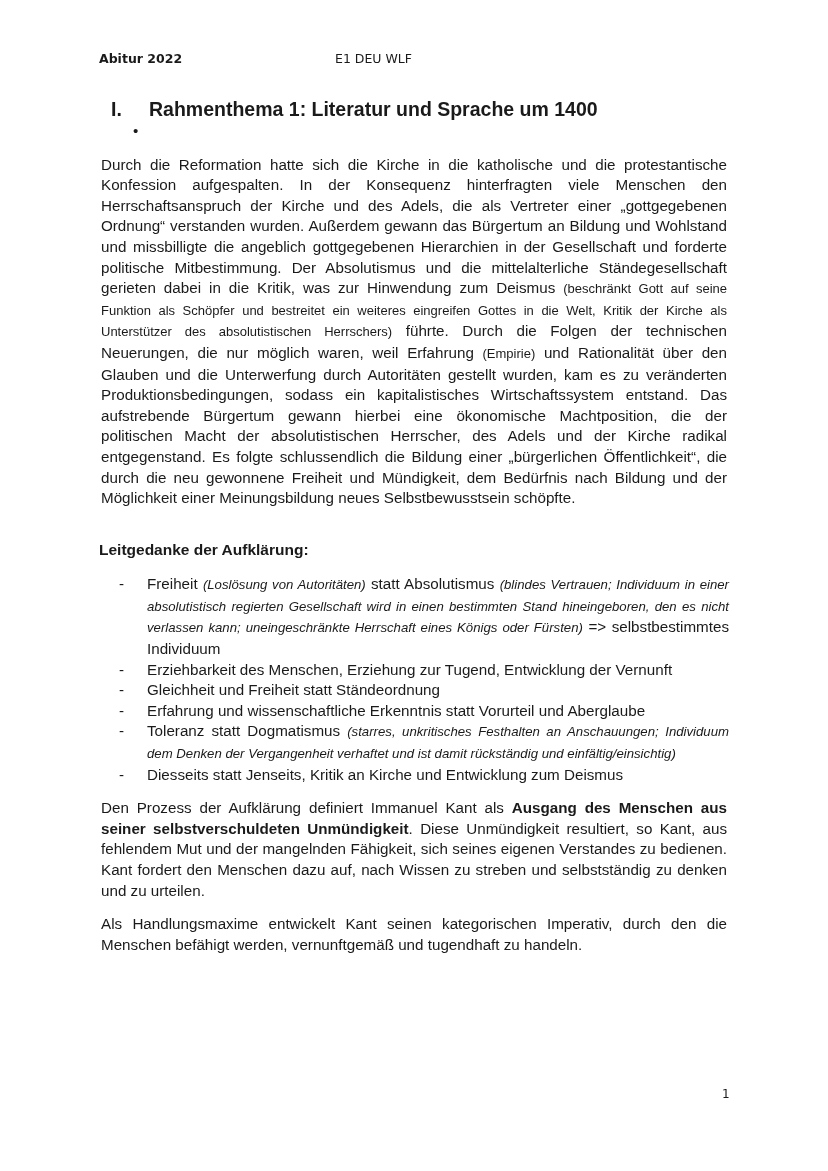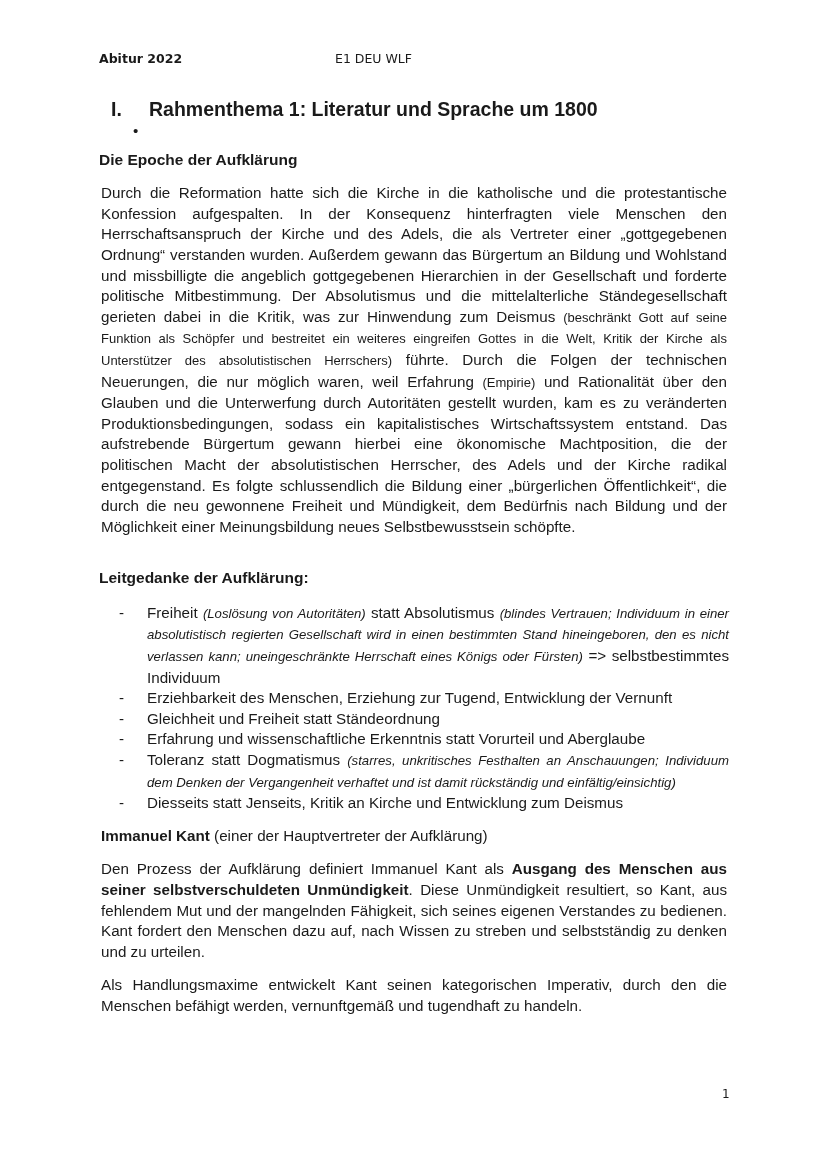--- a/index.html
+++ b/index.html
@@ -32,27 +32,26 @@
 
 <div class="page">
 
   <div class="hdr hdr-left">Abitur 2022</div>
   <div class="hdr hdr-center"><b>E1</b><span> DEU WLF</span></div>
 
   <div class="content">
 
     <div class="h1">
       <span class="num">I.</span>
-      <span>Rahmenthema 1: Literatur und Sprache um 1800</span>
+      <span>Rahmenthema 1: Literatur und Sprache um 1400</span>
     </div>
     <div class="bullet-line">
       <span class="dot">•</span>
     </div>
 
-    <div class="h2">Die Epoche der Aufklärung</div>
     <p class="para"><span>Durch die Reformation hatte sich die Kirche in die katholische und die protestantische Konfession aufgespalten. In der Konsequenz hinterfragten viele Menschen den Herrschaftsanspruch der Kirche und des Adels, die als Vertreter einer „gottgegebenen Ordnung“ verstanden wurden. Außerdem gewann das Bürgertum an Bildung und Wohlstand und missbilligte die angeblich gottgegebenen Hierarchien in der Gesellschaft und forderte politische Mitbestimmung. Der Absolutismus und die mittelalterliche Ständegesellschaft gerieten dabei in die Kritik, was zur Hinwendung zum Deismus </span><span class="small">(beschränkt Gott auf seine Funktion als Schöpfer und bestreitet ein weiteres eingreifen Gottes in die Welt, Kritik der Kirche als Unterstützer des absolutistischen Herrschers)</span><span> führte. Durch die Folgen der technischen Neuerungen, die nur möglich waren, weil Erfahrung </span><span class="small">(Empirie)</span><span> und Rationalität über den Glauben und die Unterwerfung durch Autoritäten gestellt wurden, kam es zu veränderten Produktionsbedingungen, sodass ein kapitalistisches Wirtschaftssystem entstand. Das aufstrebende Bürgertum gewann hierbei eine ökonomische Machtposition, die der politischen Macht der absolutistischen Herrscher, des Adels und der Kirche radikal entgegenstand. Es folgte schlussendlich die Bildung einer „bürgerlichen Öffentlichkeit“, die durch die neu gewonnene Freiheit und Mündigkeit, dem Bedürfnis nach Bildung und der Möglichkeit einer Meinungsbildung neues Selbstbewusstsein schöpfte.</span></p>
 
     <div class="h2" style="margin-top:31px;">Leitgedanke der Aufklärung:</div>
     <ul class="list">
       <li>
         <span class="dash">-</span>
         <span class="body"><span>Freiheit </span><span class="it">(Loslösung von Autoritäten)</span><span> statt Absolutismus </span><span class="it">(blindes Vertrauen; Individuum in einer absolutistisch regierten Gesellschaft wird in einen bestimmten Stand hineingeboren, den es nicht verlassen kann; uneingeschränkte Herrschaft eines Königs oder Fürsten)</span><span> =&gt; selbstbestimmtes Individuum</span></span>
       </li>
       <li>
         <span class="dash">-</span>
@@ -69,19 +68,18 @@
       <li>
         <span class="dash">-</span>
         <span class="body"><span>Toleranz statt Dogmatismus </span><span class="it">(starres, unkritisches Festhalten an Anschauungen; Individuum dem Denken der Vergangenheit verhaftet und ist damit rückständig und einfältig/einsichtig)</span></span>
       </li>
       <li>
         <span class="dash">-</span>
         <span class="body">Diesseits statt Jenseits, Kritik an Kirche und Entwicklung zum Deismus</span>
       </li>
     </ul>
 
-    <p style="margin-top:12px;"><span class="b">Immanuel Kant</span><span> (einer der Hauptvertreter der Aufklärung)</span></p>
     <p class="para"><span>Den Prozess der Aufklärung definiert Immanuel Kant als </span><span class="b">Ausgang des Menschen aus seiner selbstverschuldeten Unmündigkeit</span><span>. Diese Unmündigkeit resultiert, so Kant, aus fehlendem Mut und der mangelnden Fähigkeit, sich seines eigenen Verstandes zu bedienen. Kant fordert den Menschen dazu auf, nach Wissen zu streben und selbstständig zu denken und zu urteilen.</span></p>
     <p class="para">Als Handlungsmaxime entwickelt Kant seinen kategorischen Imperativ, durch den die Menschen befähigt werden, vernunftgemäß und tugendhaft zu handeln.</p>
   </div>
 
   <div class="pnum">1</div>
 </div>
 
 </body></html>

